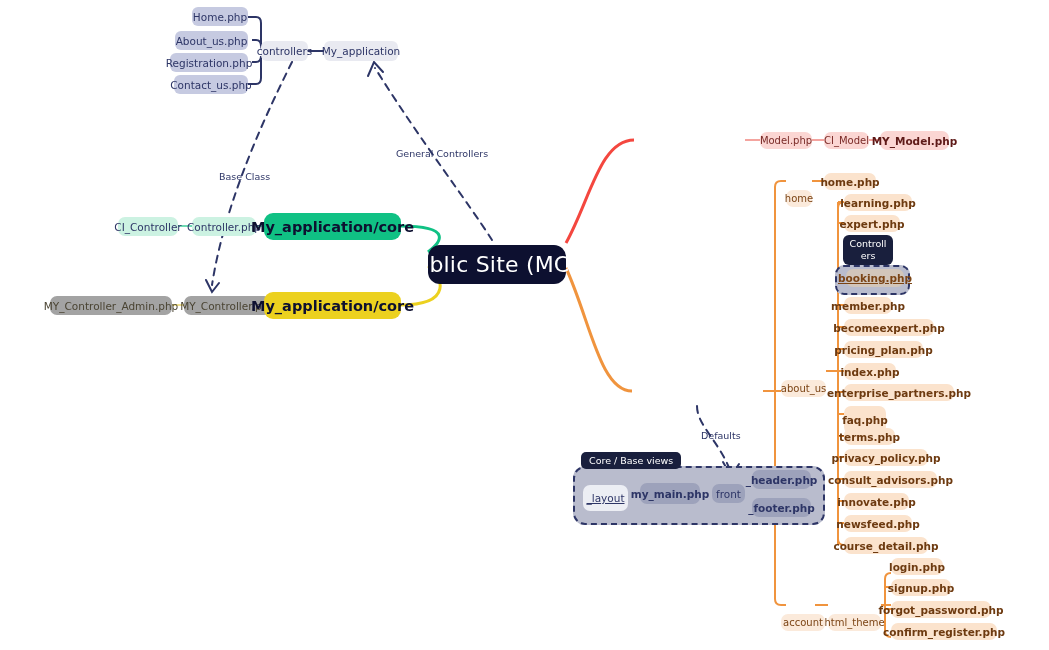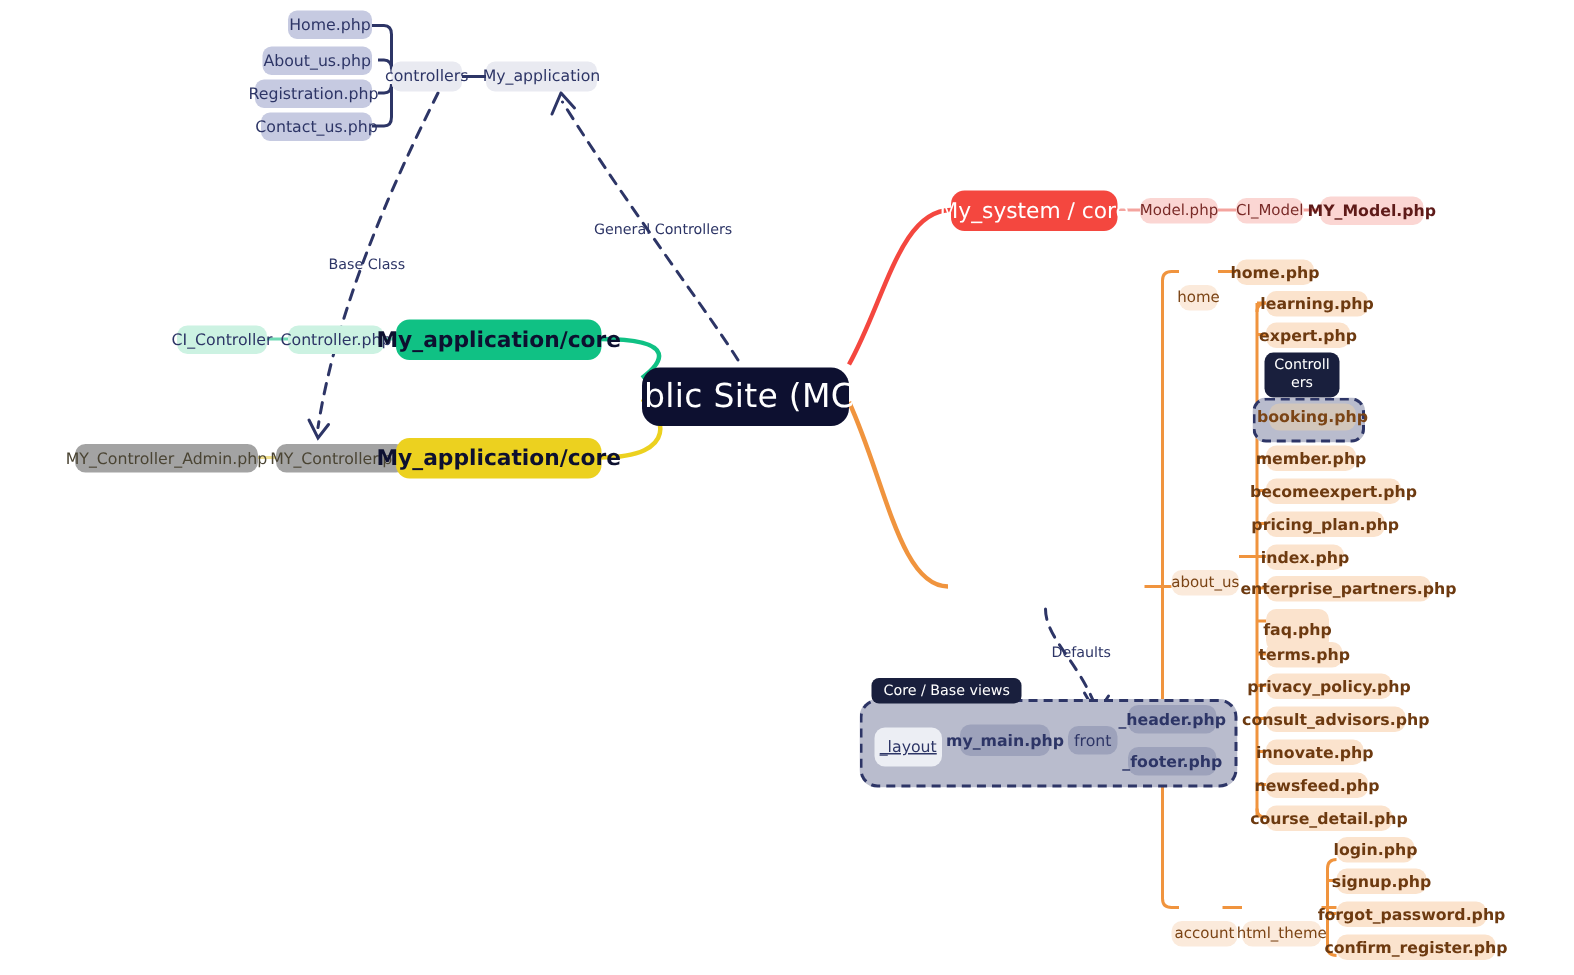--- a/index.html
+++ b/index.html
@@ -152,42 +152,41 @@
   <div class="ann" style="left:396px;top:148px;">General Controllers</div>
 
   <div class="node green-soft" style="left:118px;top:217px;width:60px;height:19px;">CI_Controller</div>
   <div class="node green-soft" style="left:192px;top:217px;width:64px;height:19px;">Controller.php</div>
   <div class="node green-main" style="left:264px;top:213px;width:137px;height:27px;">My_application/core</div>
 
   <div class="node yellow-soft" style="left:50px;top:296px;width:122px;height:19px;">MY_Controller_Admin.php</div>
   <div class="node yellow-soft" style="left:184px;top:296px;width:87px;height:19px;">MY_Controller.php</div>
   <div class="node yellow-main" style="left:264px;top:292px;width:137px;height:27px;">My_application/core</div>
 
-  <div class="node red-main" style="left:634px;top:127px;width:111px;height:27px;">My_system / core</div>
   <div class="node red-soft" style="left:760px;top:132px;width:52px;height:17px;">Model.php</div>
   <div class="node red-soft" style="left:824px;top:132px;width:45px;height:17px;">CI_Model</div>
   <div class="node red-soft bold" style="left:880px;top:131px;width:69px;height:19px;">MY_Model.php</div>
 
   <div class="ann" style="left:701px;top:430px;">Defaults</div>
 
   <div class="node orange-pale" style="left:786px;top:173px;width:26px;height:17px;">home</div>
   <div class="node orange-pale" style="left:781px;top:363px;width:45px;height:17px;">about_us</div>
   <div class="node orange-pale" style="left:781px;top:597px;width:44px;height:17px;">account</div>
   <div class="node orange-pale" style="left:828px;top:597px;width:53px;height:17px;">html_theme</div>
 
   <div class="node orange-soft bold" style="left:824px;top:173px;width:52px;height:17px;">home.php</div>
 
   <div class="node orange-soft bold" style="left:844px;top:194px;width:68px;height:17px;">learning.php</div>
   <div class="node orange-soft bold" style="left:844px;top:215px;width:56px;height:17px;">expert.php</div>
 
   <div class="badge-auth" style="left:843px;top:235px;width:50px;height:30px;">Controllers</div>
   <div class="dashed-wrap" style="left:835px;top:265px;width:71px;height:26px;"></div>
-  <div class="node booking" style="left:846px;top:269px;width:58px;height:18px;">booking.php</div>
-
-  <div class="node orange-soft bold" style="left:844px;top:297px;width:60px;height:17px;">member.php</div>
+  <div class="node booking" style="left:846px;top:269px;width:58px;height:18px;text-decoration:underline;">booking.php</div>
+
+  <div class="node orange-soft bold" style="left:844px;top:297px;width:48px;height:17px;">member.php</div>
   <div class="node orange-soft bold" style="left:844px;top:319px;width:90px;height:17px;">becomeexpert.php</div>
   <div class="node orange-soft bold" style="left:844px;top:341px;width:79px;height:17px;">pricing_plan.php</div>
   <div class="node orange-soft bold" style="left:844px;top:363px;width:52px;height:17px;">index.php</div>
   <div class="node orange-soft bold" style="left:844px;top:384px;width:110px;height:17px;">enterprise_partners.php</div>
   <div class="node orange-soft bold" style="left:844px;top:406px;width:42px;height:28px;">faq.php</div>
   <div class="node orange-soft bold" style="left:844px;top:428px;width:51px;height:17px;">terms.php</div>
   <div class="node orange-soft bold" style="left:844px;top:449px;width:84px;height:17px;">privacy_policy.php</div>
   <div class="node orange-soft bold" style="left:844px;top:471px;width:93px;height:17px;">consult_advisors.php</div>
   <div class="node orange-soft bold" style="left:844px;top:493px;width:65px;height:17px;">innovate.php</div>
   <div class="node orange-soft bold" style="left:844px;top:515px;width:68px;height:17px;">newsfeed.php</div>

